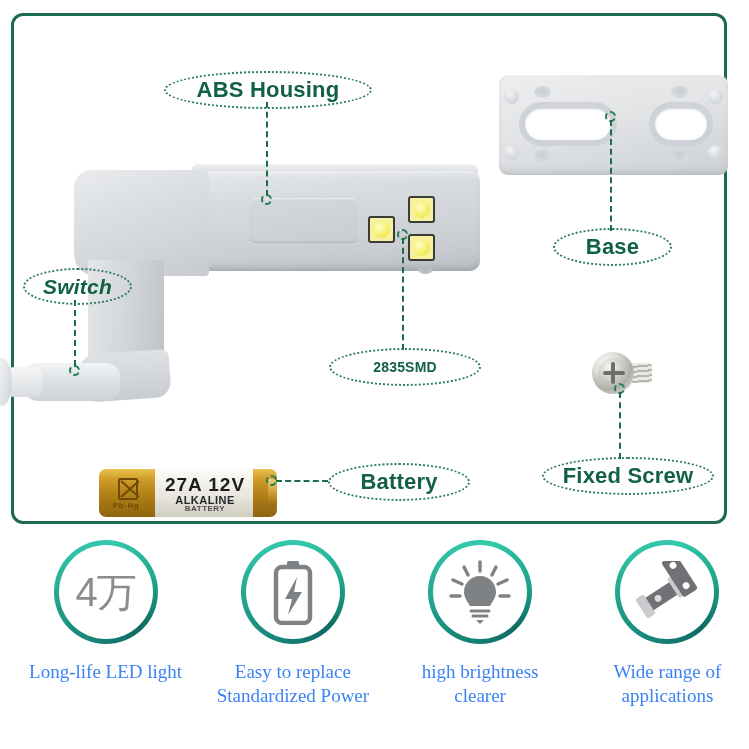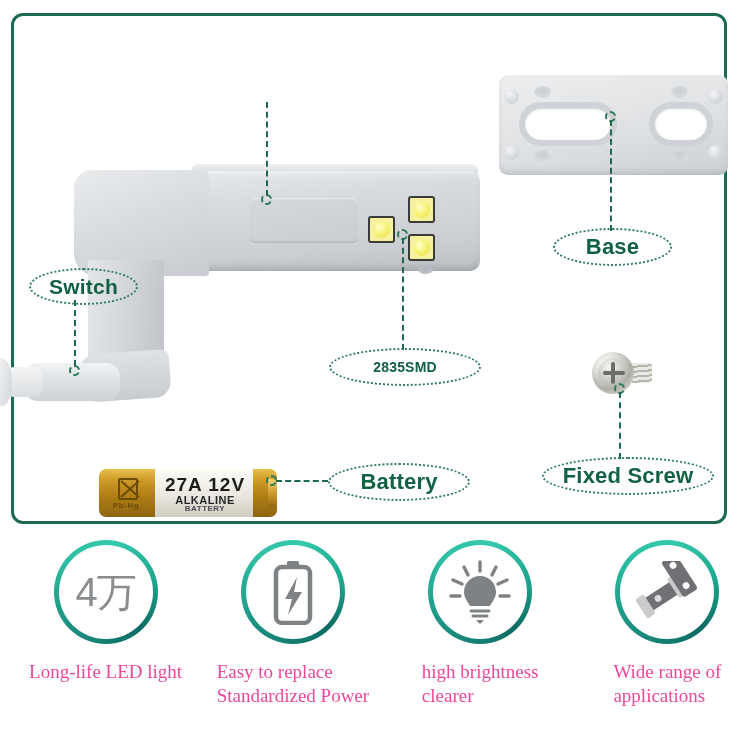--- a/index.html
+++ b/index.html
@@ -316,22 +316,22 @@
   }
   .ring-text {
     font-family: "Liberation Sans", sans-serif;
     font-size: 40px;
     color: #8a8d90;
     letter-spacing: -1px;
   }
   .feat-caption {
     font-family: "Liberation Serif", serif;
     font-size: 19px;
-    color: #ec4899;
-    text-align: left;
+    color: #3b82f6;
+    text-align: center;
     line-height: 1.25;
     max-width: 180px;
   }
   .feat-caption span { display: block; }
 </style>
 </head>
 <body>
 
 <div id="stage">
 
@@ -395,26 +395,29 @@
 
     <div class="anchor" style="left:383px; top:213px;"></div>
     <div class="leader" style="left:388px; top:222px; height:112px;"></div>
 
     <div class="anchor" style="left:252px; top:459px;"></div>
     <div class="leader-h" style="left:262px; top:464px; width:52px;"></div>
 
     <div class="anchor" style="left:600px; top:367px;"></div>
     <div class="leader" style="left:605px; top:376px; height:67px;"></div>
 
+    <div class="callout" style="left:150px; top:55px; width:204px; height:34px; font-size:22px;">
+      <span>ABS Housing</span>
+    </div>
 
     <div class="callout" style="left:539px; top:212px; width:115px; height:34px; font-size:22px;">
       <span>Base</span>
     </div>
 
-    <div class="callout" style="left:15px; top:252px; width:105px; height:33px; font-size:21px;">
+    <div class="callout" style="left:9px; top:252px; width:105px; height:33px; font-size:21px;font-style:italic;">
       <span>Switch</span>
     </div>
 
     <div class="callout" style="left:315px; top:332px; width:148px; height:34px; font-size:14px;">
       <span>2835SMD</span>
     </div>
 
     <div class="callout" style="left:314px; top:447px; width:138px; height:34px; font-size:22px;">
       <span>Battery</span>
     </div>

